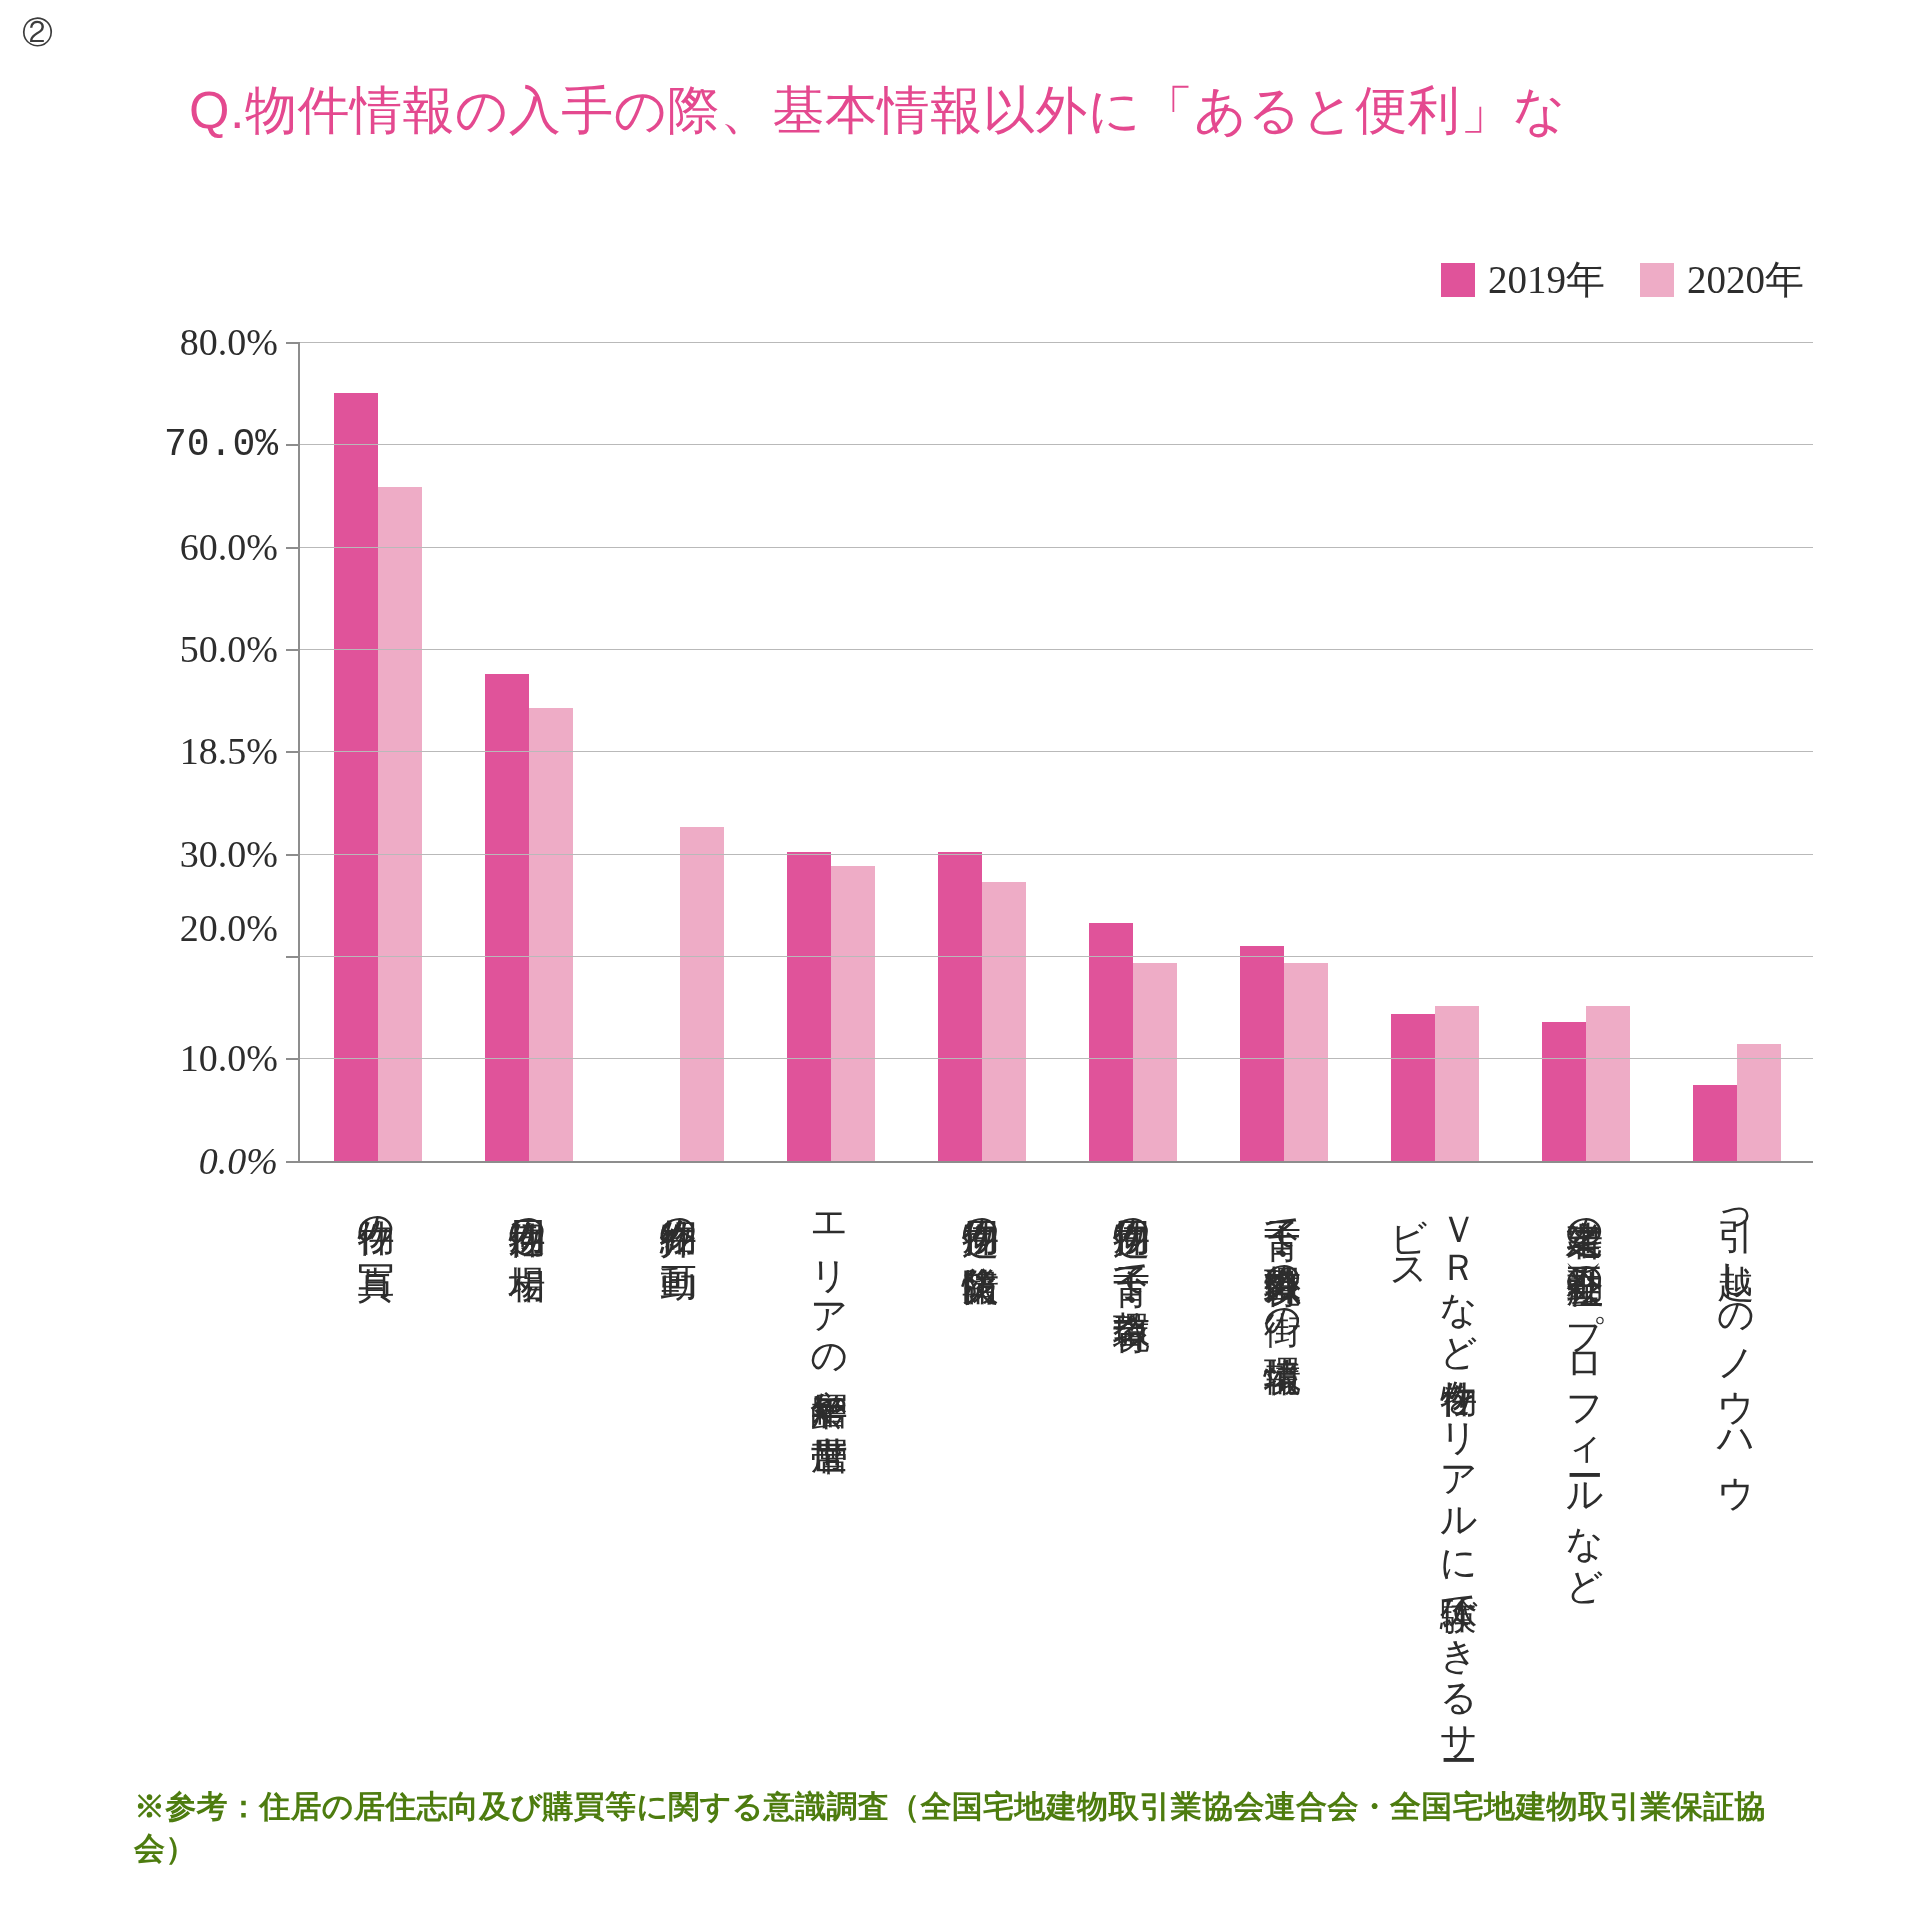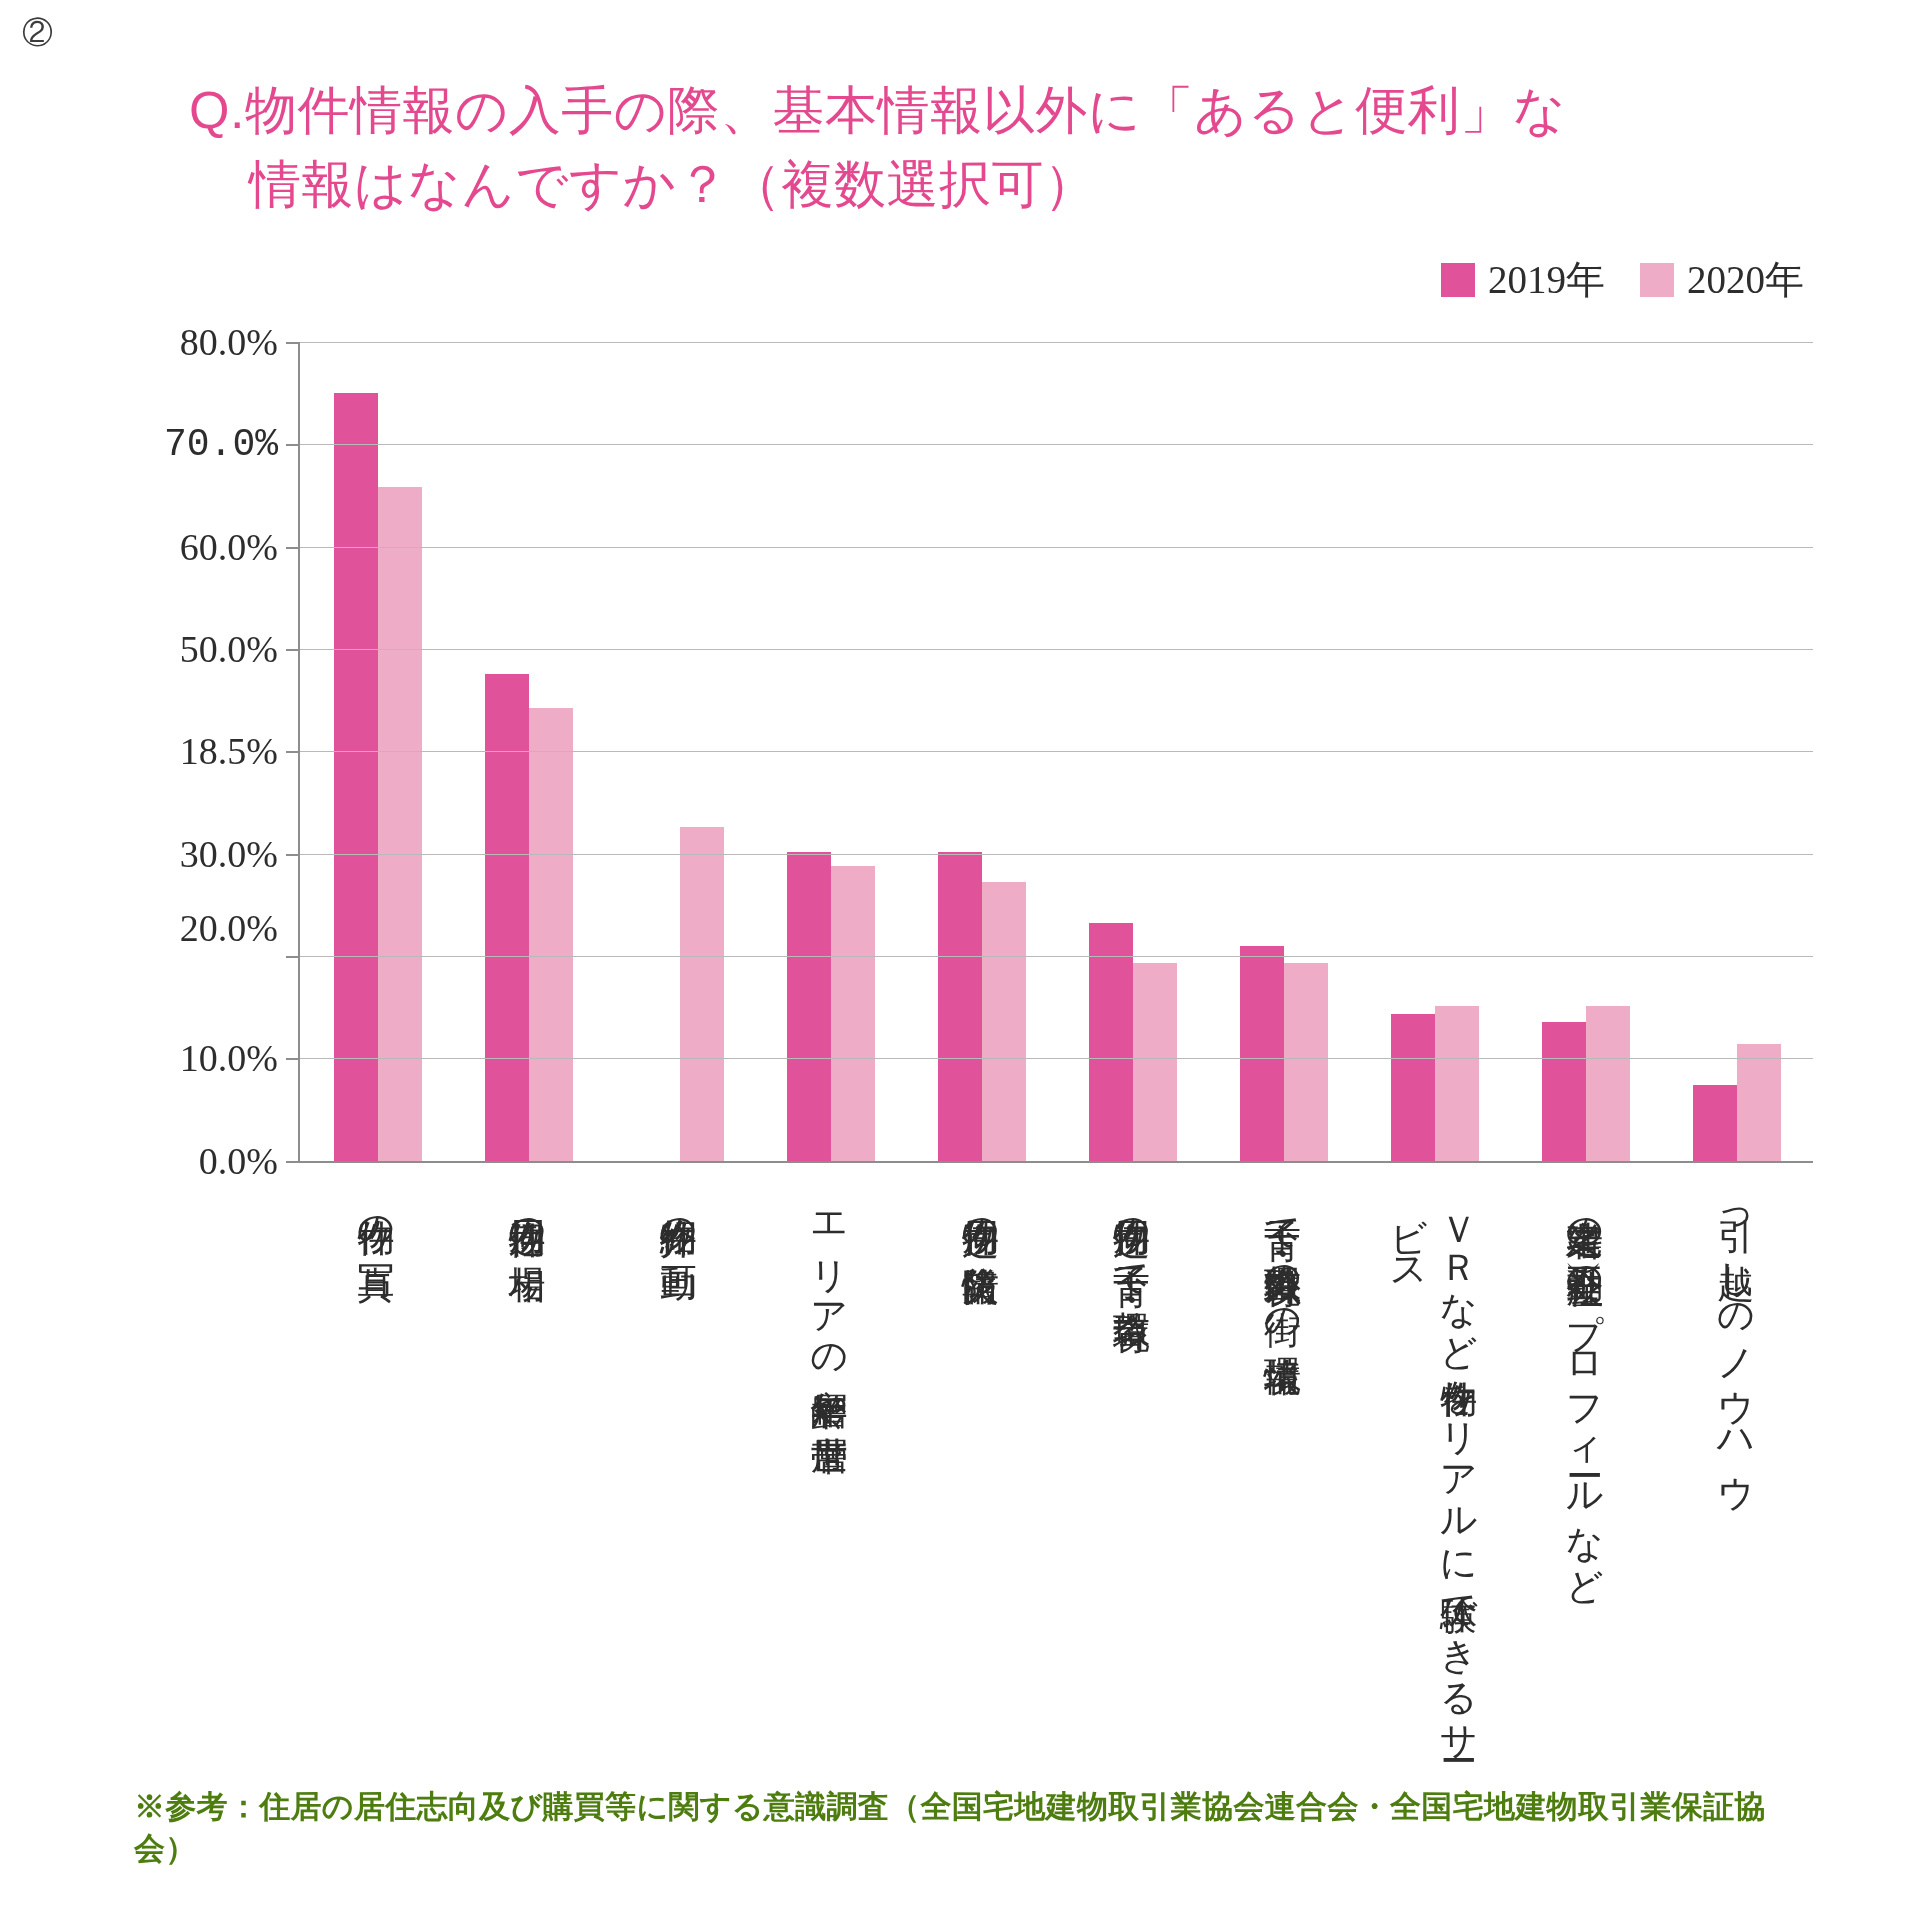--- a/index.html
+++ b/index.html
@@ -187,21 +187,20 @@
 </style>
 </head>
 <body>
 
 <div class="page">
 
   <div class="marker">②</div>
 
   <div class="title">
     <span>Q.物件情報の入手の際、基本情報以外に「あると便利」な</span>
-    <span class="line2">情報はなんですか？（複数選択可）</span>
   </div>
 
   <div class="legend">
     <div class="legend-item">
       <span class="legend-swatch" id="sw0" style="background: rgb(224, 83, 154);"></span>
       <span class="legend-label">2019年</span>
     </div>
     <div class="legend-item">
       <span class="legend-swatch" id="sw1" style="background: rgb(238, 172, 198);"></span>
       <span class="legend-label">2020年</span>
@@ -211,21 +210,21 @@
   <div class="plot-wrap">
     <div class="y-labels" id="y-labels">
         <div class="y-label" style="top: 0px;">80.0%</div>
         <div class="y-label" style="top: 102px; font-family: Liberation Mono, monospace;">70.0%</div>
         <div class="y-label" style="top: 205px;">60.0%</div>
         <div class="y-label" style="top: 307px;">50.0%</div>
         <div class="y-label" style="top: 409px;">18.5%</div>
         <div class="y-label" style="top: 512px;">30.0%</div>
         <div class="y-label" style="top: 586px;">20.0%</div>
         <div class="y-label" style="top: 716px;">10.0%</div>
-        <div class="y-label" style="top: 819px;">0.0%</div>
+        <div class="y-label" style="top: 819px; font-style: italic;">0.0%</div>
       </div>
     <div class="grid-area" id="grid-area">
       <div class="bars" id="bars">
           <div class="group">
             <div class="bar y2019" style="height: 768px; background: rgb(224, 83, 154);"></div>
             <div class="bar y2020" style="height: 674px; background: rgb(238, 172, 198);"></div>
           </div>
           <div class="group">
             <div class="bar y2019" style="height: 487px; background: rgb(224, 83, 154);"></div>
             <div class="bar y2020" style="height: 453px; background: rgb(238, 172, 198);"></div>

